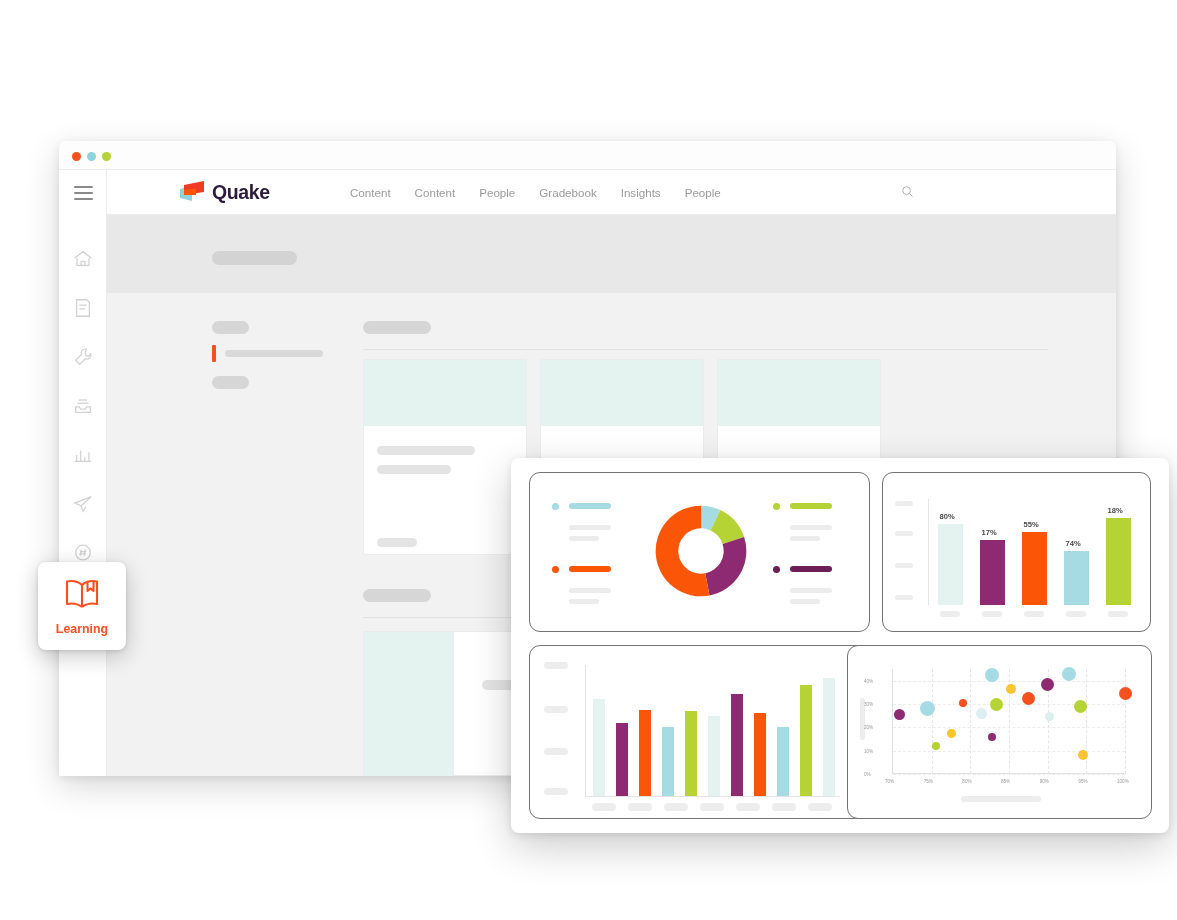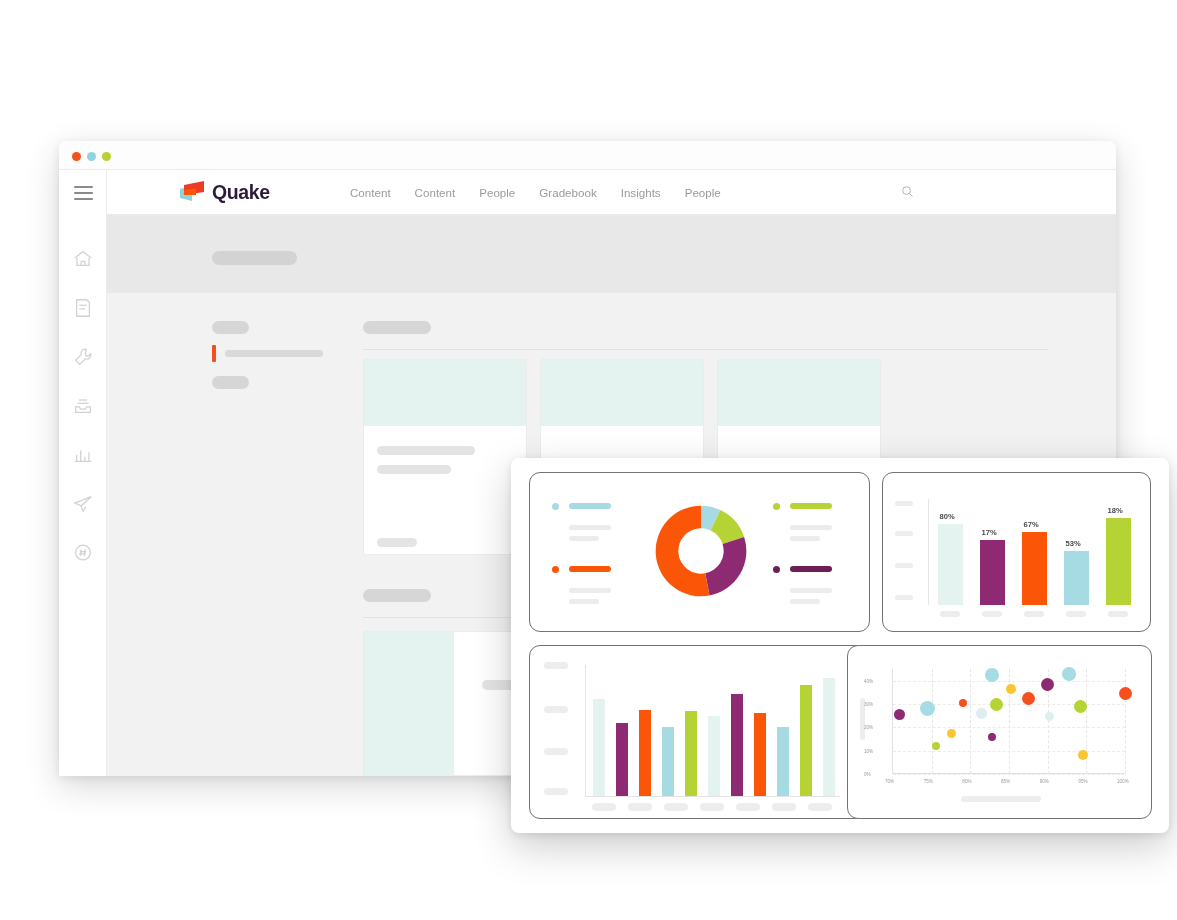--- a/index.html
+++ b/index.html
@@ -285,20 +285,31 @@
         <div class="ph" id="sec2-title"></div>
         <div id="sec2-rule"></div>
         <div id="card-wide">
           <div id="card-wide-thumb"></div>
           <div id="card-wide-line"></div>
         </div>
       </div>
     </div>
   </div>
 
+  <div id="learning-badge">
+    <span>
+      <svg viewBox="0 0 40 34" width="40" height="34" fill="none" stroke="#f4511e" stroke-width="2.1" stroke-linejoin="round">
+        <path d="M20 8 C16 4.5 10 3.5 5 4.5 V27 C10 26 16 27 20 30"></path>
+        <path d="M20 8 C24 4.5 30 3.5 35 4.5 V27 C30 26 24 27 20 30"></path>
+        <path d="M20 8 V30"></path>
+        <path d="M25.5 4 V14 L28.5 11.5 L31.5 14 V3.6"></path>
+      </svg>
+    </span>
+    <span id="learning-label">Learning</span>
+  </div>
 
   <div id="charts-panel">
 
     <div class="chart-card" id="chart-donut">
 
       <div class="legend-dot" style="left:22px; top:30px; background:#a6dbe3;"></div>
       <div class="legend-bar" style="left:39px; top:30px; width:42px; background:#a6dbe3;"></div>
       <div class="legend-sub" style="left:39px; top:52px; width:42px;"></div>
       <div class="legend-sub" style="left:39px; top:63px; width:30px;"></div>
 
@@ -342,23 +353,23 @@
       <div class="skelbar" style="left:12px; top:58px; width:18px; height:5px;"></div>
       <div class="skelbar" style="left:12px; top:90px; width:18px; height:5px;"></div>
       <div class="skelbar" style="left:12px; top:122px; width:18px; height:5px;"></div>
       <div style="position:absolute; left:45px; top:26px; width:1px; height:106px; background:#e4e4e4;"></div>
       <div id="bars-plot" style="position:absolute; left:46px; top:26px; width:210px; height:106px;">
           <div class="vbar" style="left: 8.5px; width: 25px; height: 81.408px; background: rgb(228, 242, 240);"></div>
           <div class="pctlabel" style="left: 10.5px; bottom: 84.408px;">80%</div>
           <div class="vbar" style="left: 50.5px; width: 25px; height: 65.1264px; background: rgb(142, 42, 114);"></div>
           <div class="pctlabel" style="left: 52.5px; bottom: 68.1264px;">17%</div>
           <div class="vbar" style="left: 92.5px; width: 25px; height: 73.2672px; background: rgb(251, 86, 7);"></div>
-          <div class="pctlabel" style="left: 94.5px; bottom: 76.2672px;">67%</div>
+          <div class="pctlabel" style="left: 94.5px; bottom: 76.2672px;">55%</div>
           <div class="vbar" style="left: 134.5px; width: 25px; height: 53.9328px; background: rgb(166, 219, 227);"></div>
-          <div class="pctlabel" style="left: 136.5px; bottom: 56.9328px;">53%</div>
+          <div class="pctlabel" style="left: 136.5px; bottom: 56.9328px;">74%</div>
           <div class="vbar" style="left: 176.5px; width: 25px; height: 87.5136px; background: rgb(181, 211, 52);"></div>
           <div class="pctlabel" style="left: 178.5px; bottom: 90.5136px;">18%</div>
         </div>
       <div id="bars-xlabels" style="position:absolute; left:46px; top:138px; width:210px; height:8px;">
           <div class="skelbar" style="left: 11px; top: 0px; width: 20px; height: 6px;"></div>
           <div class="skelbar" style="left: 53px; top: 0px; width: 20px; height: 6px;"></div>
           <div class="skelbar" style="left: 95px; top: 0px; width: 20px; height: 6px;"></div>
           <div class="skelbar" style="left: 137px; top: 0px; width: 20px; height: 6px;"></div>
           <div class="skelbar" style="left: 179px; top: 0px; width: 20px; height: 6px;"></div>
         </div>

